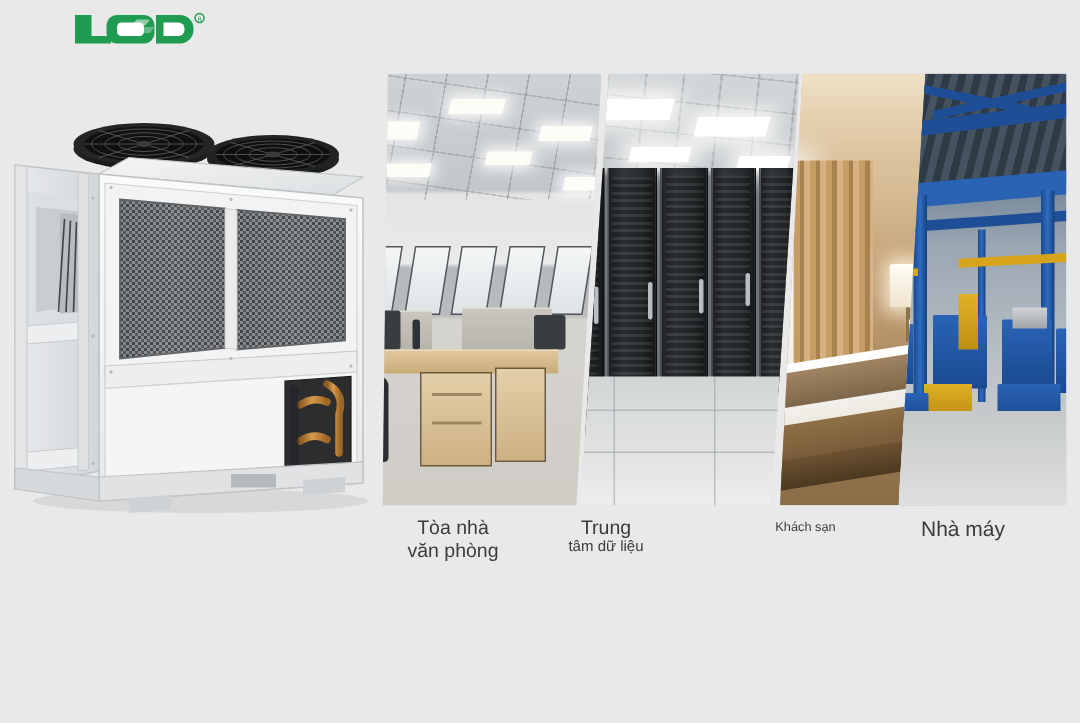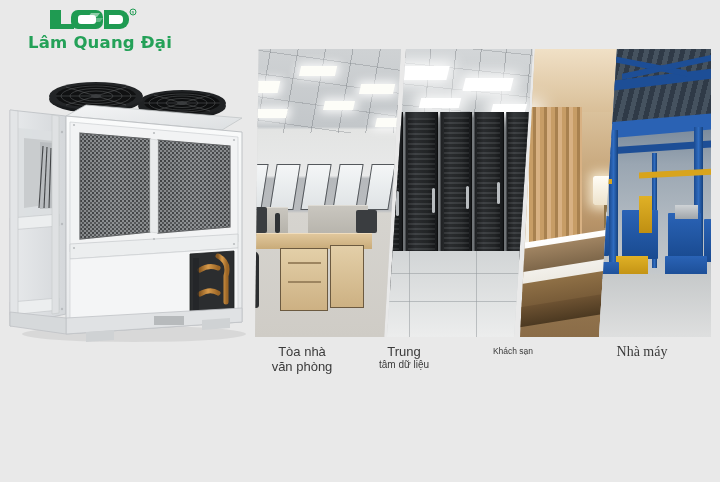--- a/index.html
+++ b/index.html
@@ -223,25 +223,25 @@
   .cap-l2 { display: block; white-space: nowrap; }
 
   #cap1 { left: 256px; top: 344px; width: 92px; }
   #cap1 .cap-l1 { font-size: 13px; }
   #cap1 .cap-l2 { font-size: 13px; }
 
   #cap2 { left: 356px; top: 344px; width: 96px; }
   #cap2 .cap-l1 { font-size: 13px; }
   #cap2 .cap-l2 { font-size: 10px; }
 
-  #cap3 { left: 470px; top: 346px; width: 86px; }
+  #cap3 { left: 494px; top: 346px; width: 86px; }
   #cap3 .cap-l1 { font-size: 8.5px; }
 
   #cap4 { left: 596px; top: 344px; width: 92px; }
-  #cap4 .cap-l1 { font-size: 14px; font-family: Liberation Serif, serif; }
+  #cap4 .cap-l1 { font-size: 14px; }
 
   
   #chiller {
     position: absolute;
     left: 4px; top: 72px;
     width: 250px; height: 272px;
   }
   #chiller svg { display: block; }
 
   
@@ -282,21 +282,20 @@
         <path d="M57 2 h16 a9 9 0 0 1 9 9 v1 a9 9 0 0 1 -9 9 h-16 Z" fill="#1f9b52"></path>
         <path d="M62 7 h10 a4 4 0 0 1 4 4 v1 a4 4 0 0 1 -4 4 h-10 Z" fill="#ffffff"></path>
         <g opacity=".9">
           <path d="M44 5 l9 0 l-3 4 l-9 0 Z" fill="#ffffff" opacity=".55"></path>
           <path d="M47 10 l9 0 l-3 4 l-9 0 Z" fill="#ffffff" opacity=".35"></path>
         </g>
         <circle cx="86" cy="4" r="3" fill="none" stroke="#1f9b52" stroke-width="1"></circle>
         <text x="86" y="6" font-size="4" text-anchor="middle" fill="#1f9b52" font-family="DejaVu Sans, sans-serif">R</text>
       </svg>
     </div>
-    <div class="logo-word" style="color: rgb(36, 161, 88);">Lâm Quang Đại</div>
   </div>
 
   <div id="chiller">
     <svg width="250" height="272" viewBox="0 0 250 272">
       <defs>
         <linearGradient id="panelL" x1="0" y1="0" x2="1" y2="0">
           <stop offset="0" stop-color="#e8eaec"></stop>
             <stop offset="1" stop-color="#d4d7da"></stop>
         </linearGradient>
         <linearGradient id="panelF" x1="0" y1="0" x2="0" y2="1">

